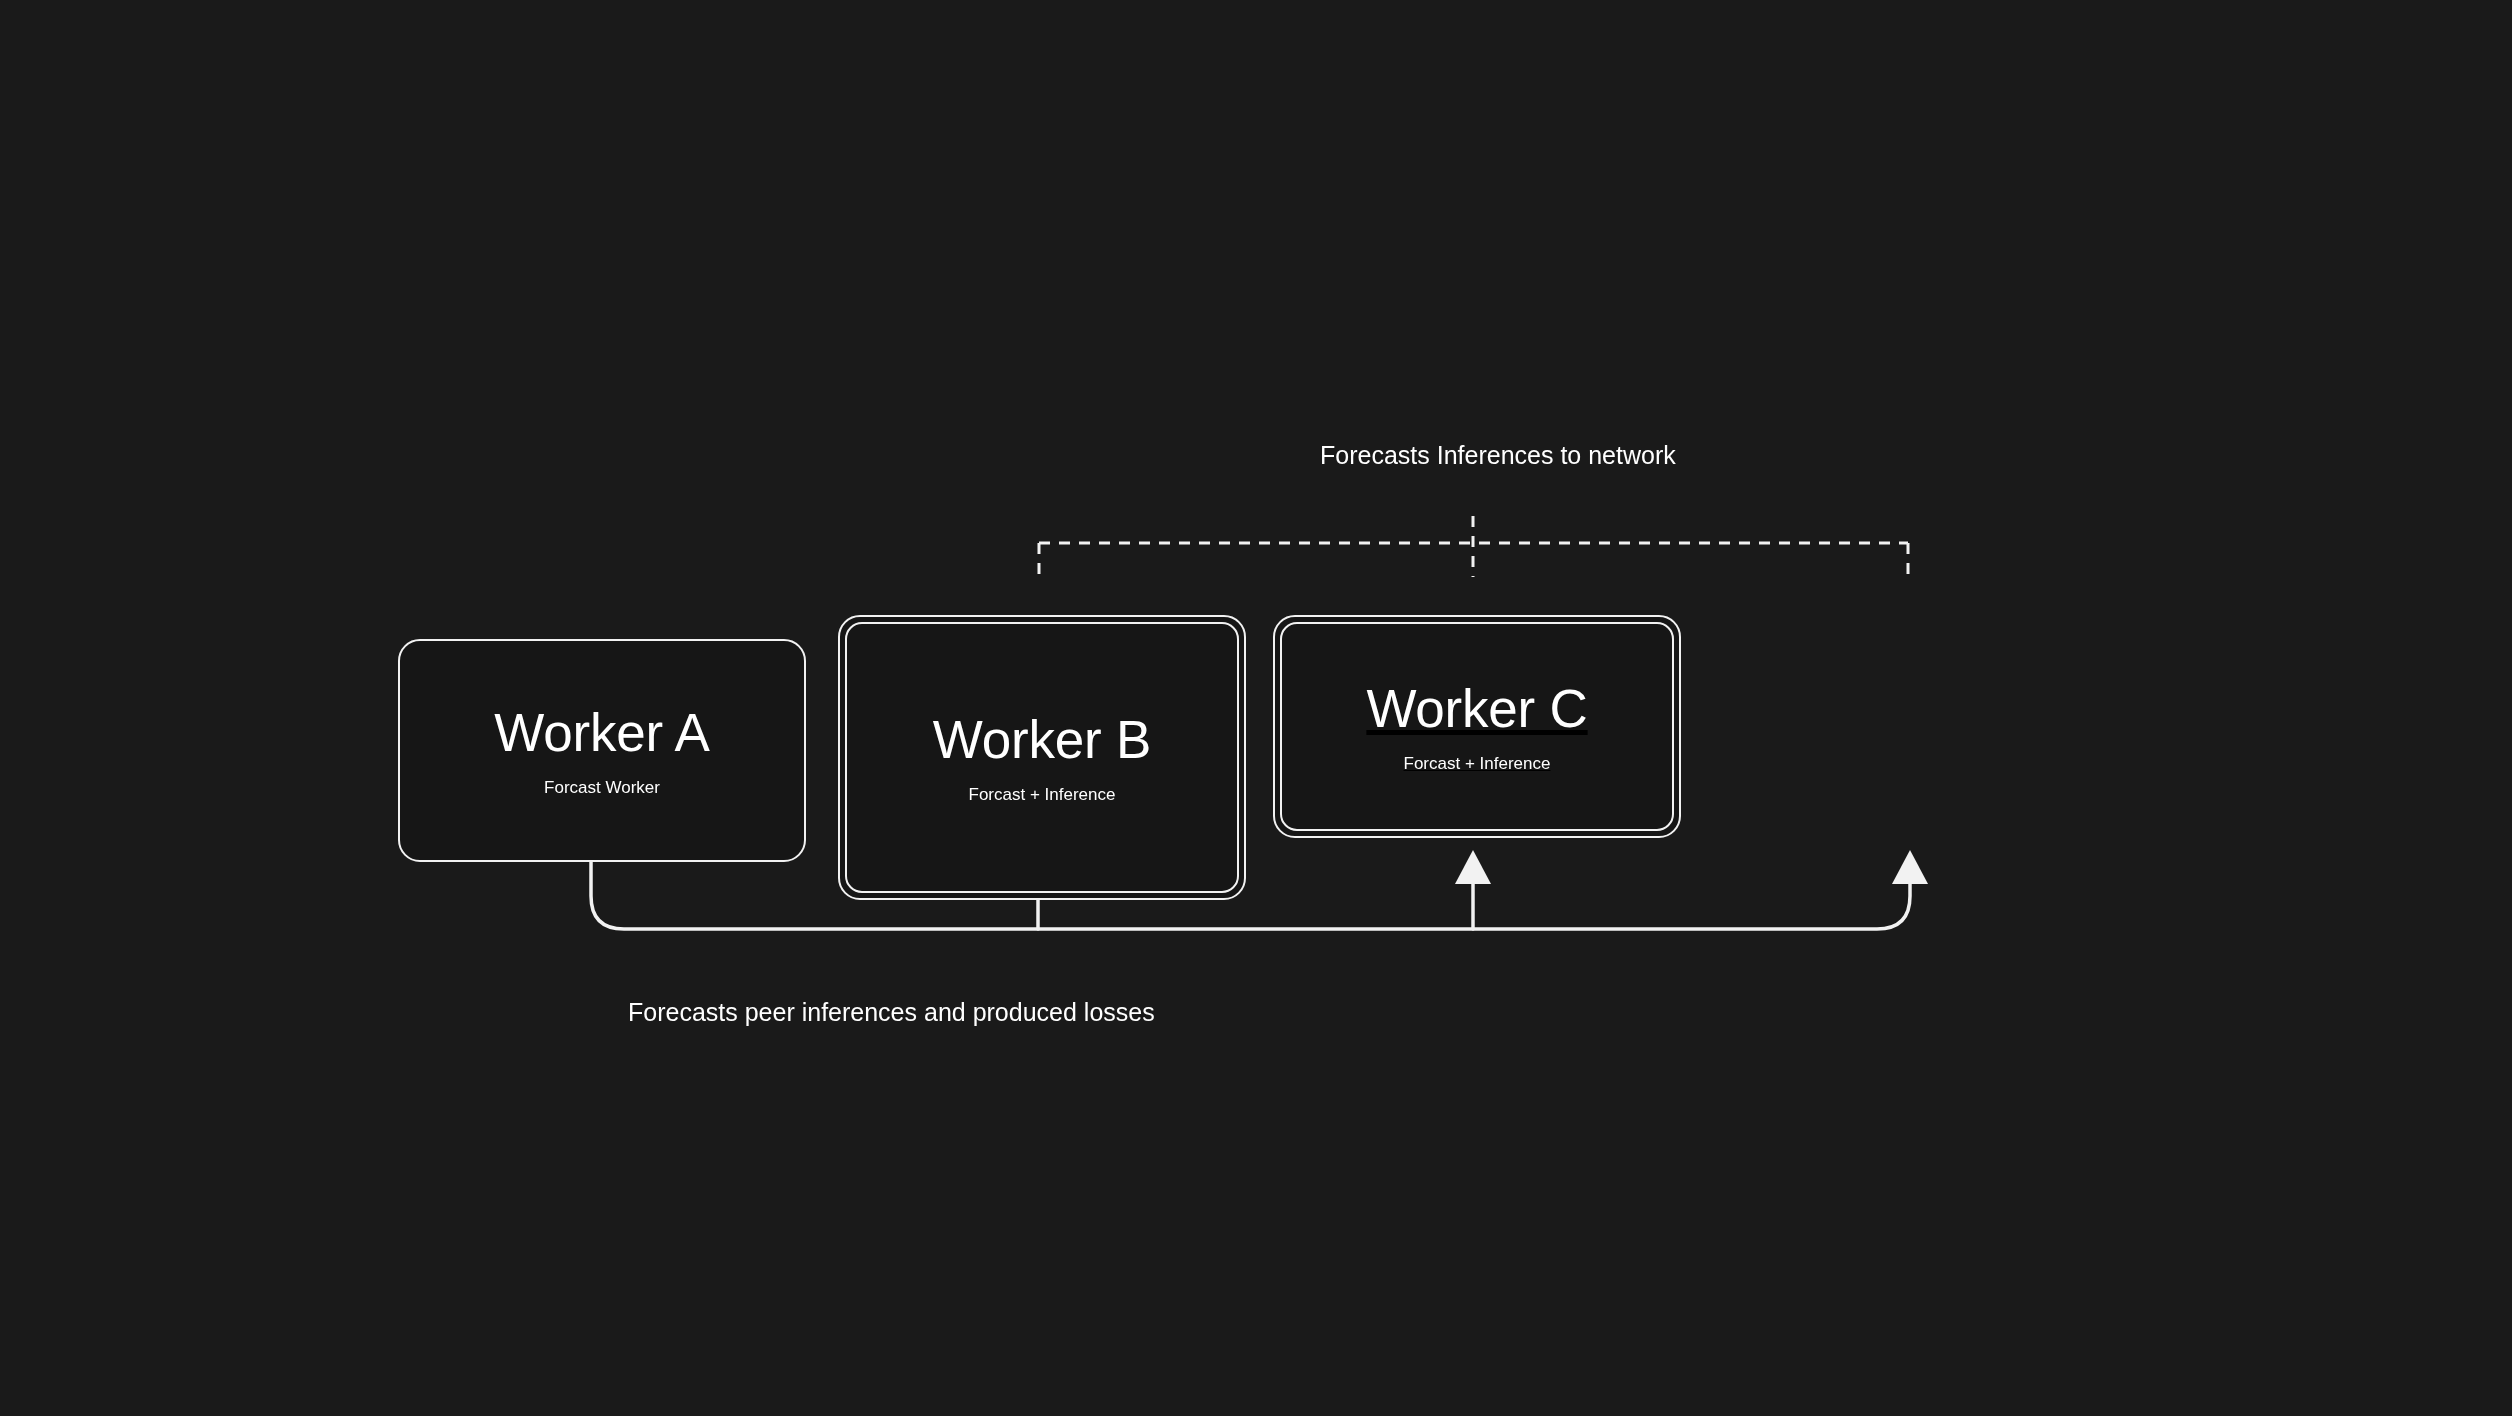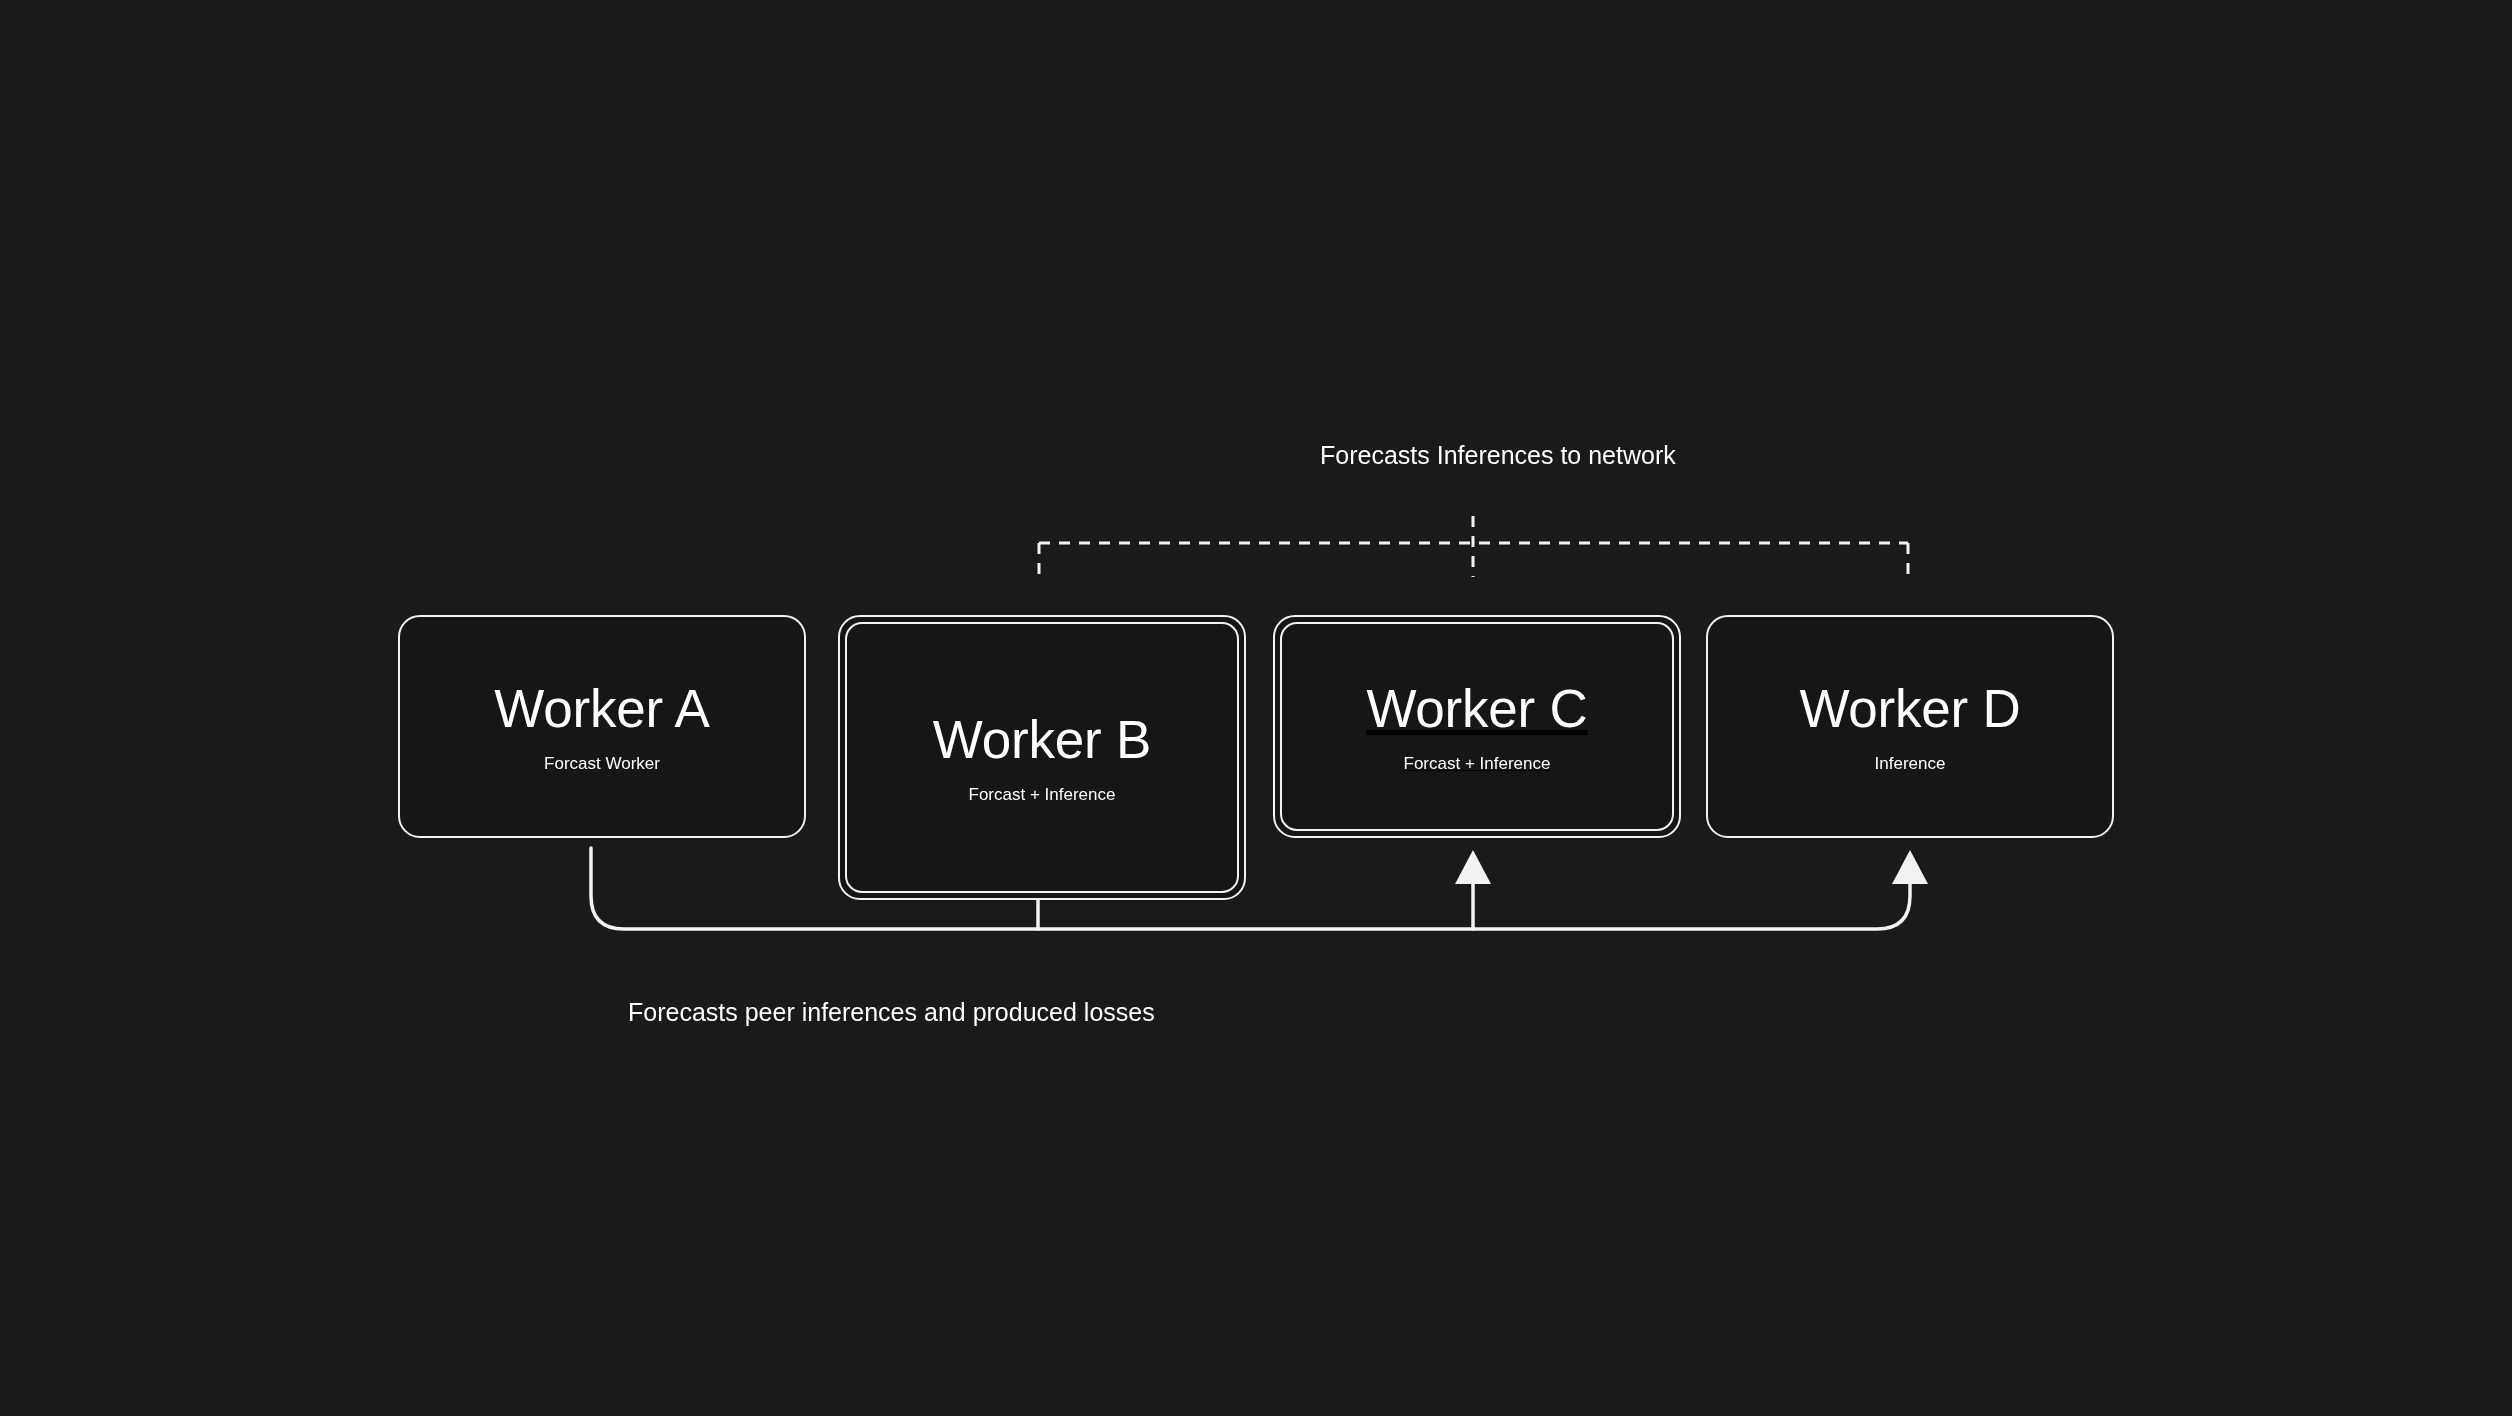--- a/index.html
+++ b/index.html
@@ -120,35 +120,31 @@
 
     <g fill="#f2f2f2">
       <polygon points="1038,850 1020,884 1056,884"></polygon>
       <polygon points="1473,850 1455,884 1491,884"></polygon>
       <polygon points="1910,850 1892,884 1928,884"></polygon>
     </g>
   </svg>
 
   <div class="diagram-label" id="label-top">Forecasts Inferences to network</div>
 
-  <div class="worker-box" id="worker-a" style="left:398px; top:615px; width:408px; height:223px;">
+  <div class="worker-box" id="worker-a" style="left:398px; top:639px; width:408px; height:223px;">
     <div class="worker-title">Worker A</div>
     <div class="worker-sub">Forcast Worker</div>
   </div>
 
   <div class="worker-box double" id="worker-b" style="left:838px; top:615px; width:408px; height:285px;">
     <div class="worker-title">Worker B</div>
     <div class="worker-sub">Forcast  + Inference</div>
   </div>
 
   <div class="worker-box double" id="worker-c" style="left:1273px; top:615px; width:408px; height:223px;text-decoration:underline;">
     <div class="worker-title">Worker C</div>
     <div class="worker-sub">Forcast  + Inference</div>
   </div>
 
-  <div class="worker-box" id="worker-d" style="left:1706px; top:615px; width:408px; height:223px;">
-    <div class="worker-title">Worker D</div>
-    <div class="worker-sub">Inference</div>
-  </div>
 
   <div class="diagram-label" id="label-bottom">Forecasts peer inferences and produced losses</div>
 
 </div>
 
 </body></html>

